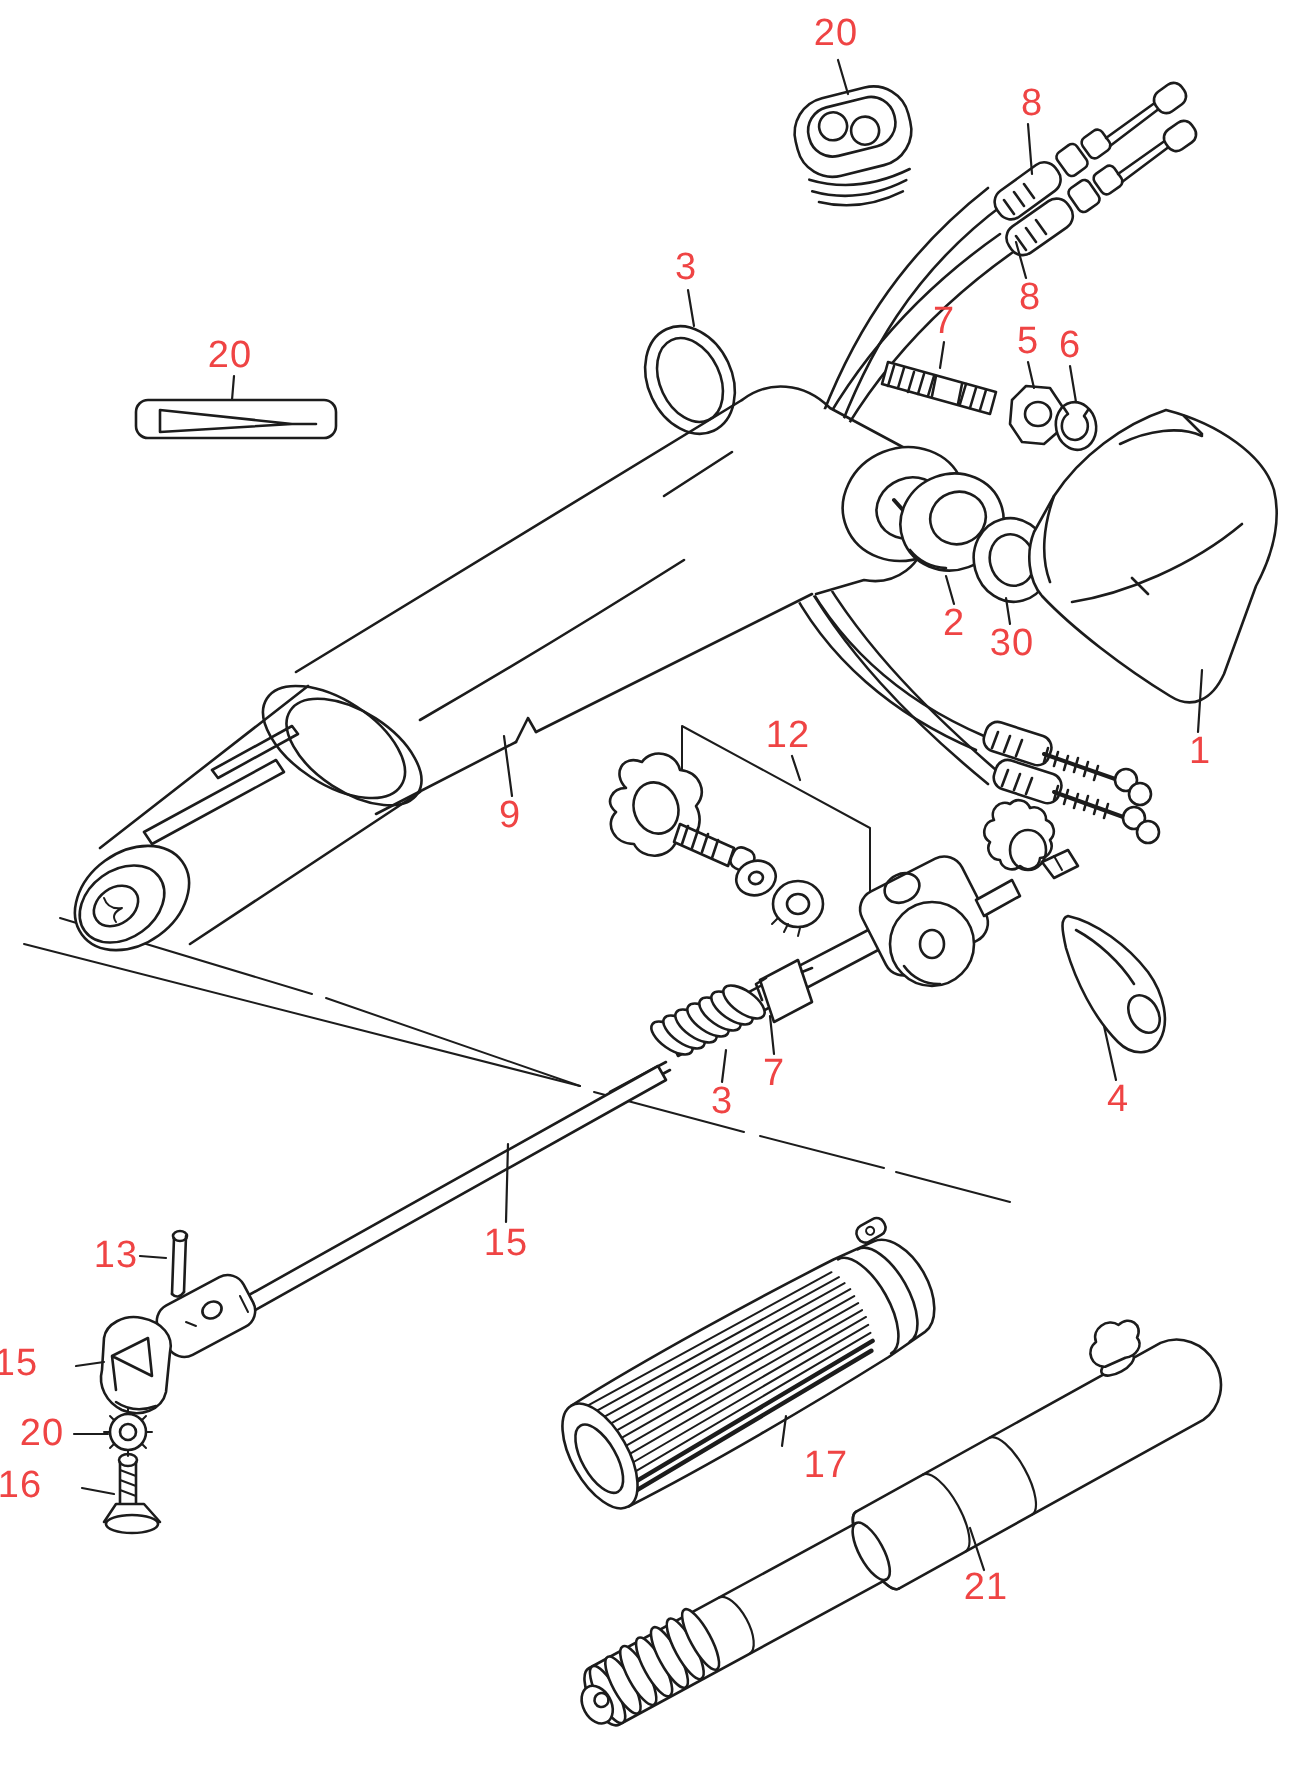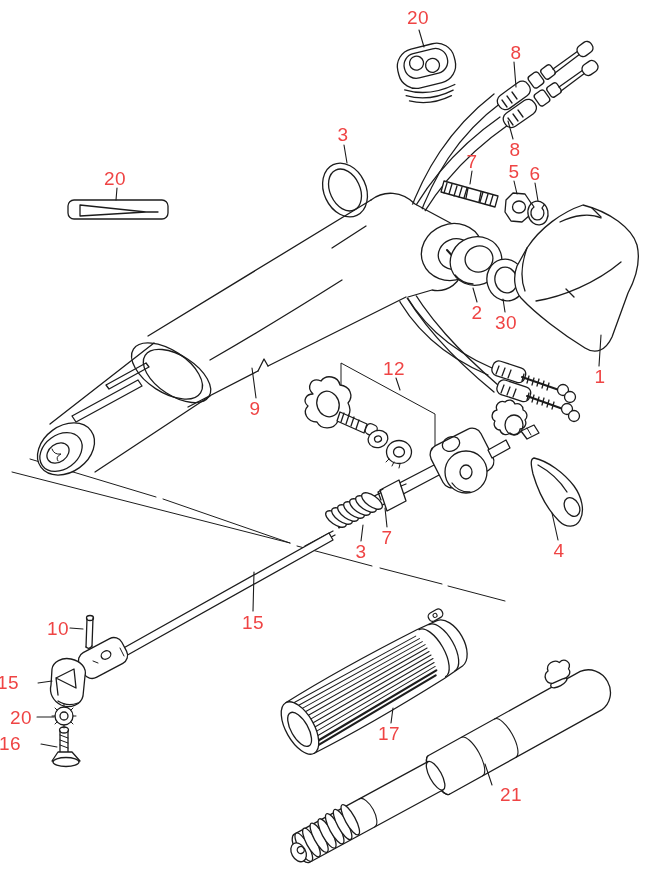--- a/index.html
+++ b/index.html
@@ -320,19 +320,19 @@
   <div class="callout" style="left:535px; top:173px">6</div>
   <div class="callout" style="left:477px; top:312px">2</div>
   <div class="callout" style="left:506px; top:322px">30</div>
   <div class="callout" style="left:600px; top:376px">1</div>
   <div class="callout" style="left:255px; top:408px">9</div>
   <div class="callout" style="left:394px; top:368px">12</div>
   <div class="callout" style="left:387px; top:537px">7</div>
   <div class="callout" style="left:361px; top:551px">3</div>
   <div class="callout" style="left:559px; top:550px">4</div>
   <div class="callout" style="left:253px; top:622px">15</div>
-  <div class="callout" style="left:58px;  top:628px">10</div>
+  <div class="callout" style="left:58px;  top:628px">13</div>
   <div class="callout" style="left:8px;  top:682px">15</div>
   <div class="callout" style="left:21px;  top:717px">20</div>
   <div class="callout" style="left:10px;  top:743px">16</div>
-  <div class="callout" style="left:389px; top:733px">17</div>
-  <div class="callout" style="left:511px; top:794px">21</div>
+  <div class="callout" style="left:413px; top:733px">17</div>
+  <div class="callout" style="left:493px; top:794px">21</div>
 </div>
 
 </body></html>

